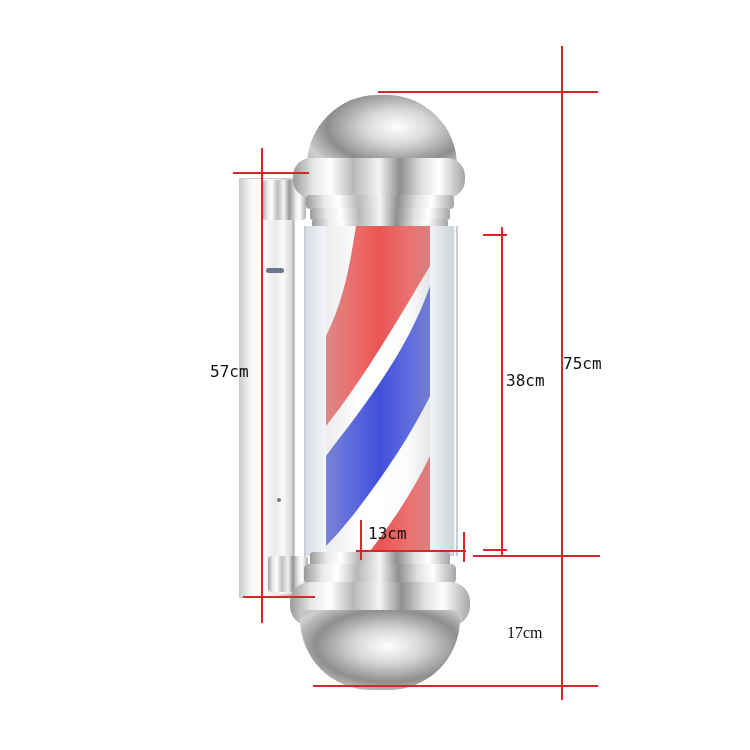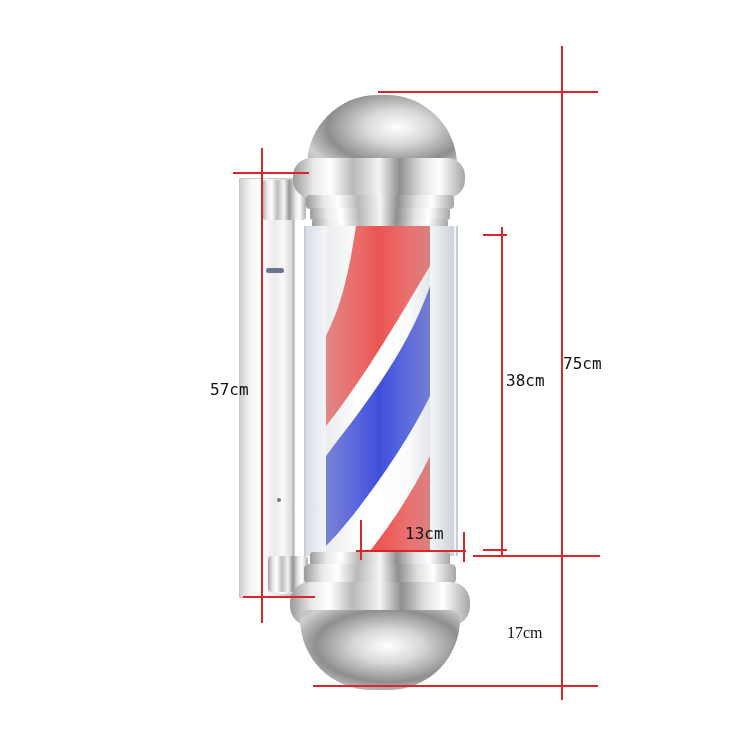--- a/index.html
+++ b/index.html
@@ -72,27 +72,27 @@
 <div class="abs" style="left:0;top:0;width:750px;height:750px;margin-left:36px;">
 
   <div class="rline" style="left:525px;top:46px;width:2px;height:654px;"></div>
   <div class="rline" style="left:342px;top:91px;width:220px;height:2px;"></div>
   <div class="rline" style="left:277px;top:685px;width:285px;height:2px;"></div>
   <div class="label" style="left:527px;top:354px;">75cm</div>
 
   <div class="rline" style="left:225px;top:148px;width:2px;height:475px;"></div>
   <div class="rline" style="left:197px;top:172px;width:76px;height:2px;"></div>
   <div class="rline" style="left:207px;top:596px;width:72px;height:2px;"></div>
-  <div class="label" style="left:174px;top:380px;">57cm</div>
+  <div class="label" style="left:174px;top:362px;">57cm</div>
 
   <div class="rline" style="left:465px;top:227px;width:2px;height:330px;"></div>
   <div class="rline" style="left:447px;top:234px;width:24px;height:2px;"></div>
   <div class="rline" style="left:447px;top:549px;width:24px;height:2px;"></div>
   <div class="rline" style="left:437px;top:555px;width:127px;height:2px;"></div>
   <div class="label" style="left:470px;top:371px;">38cm</div>
 
   <div class="rline" style="left:320px;top:550px;width:110px;height:2px;"></div>
   <div class="rline" style="left:324px;top:520px;width:2px;height:40px;"></div>
   <div class="rline" style="left:427px;top:532px;width:2px;height:30px;"></div>
-  <div class="label" style="left:369px;top:524px;">13cm</div>
+  <div class="label" style="left:332px;top:524px;">13cm</div>
 
   <div class="label" style="left:471px;top:624px;font-family:Liberation Serif, serif;">17cm</div>
 </div>
 
 </body></html>

